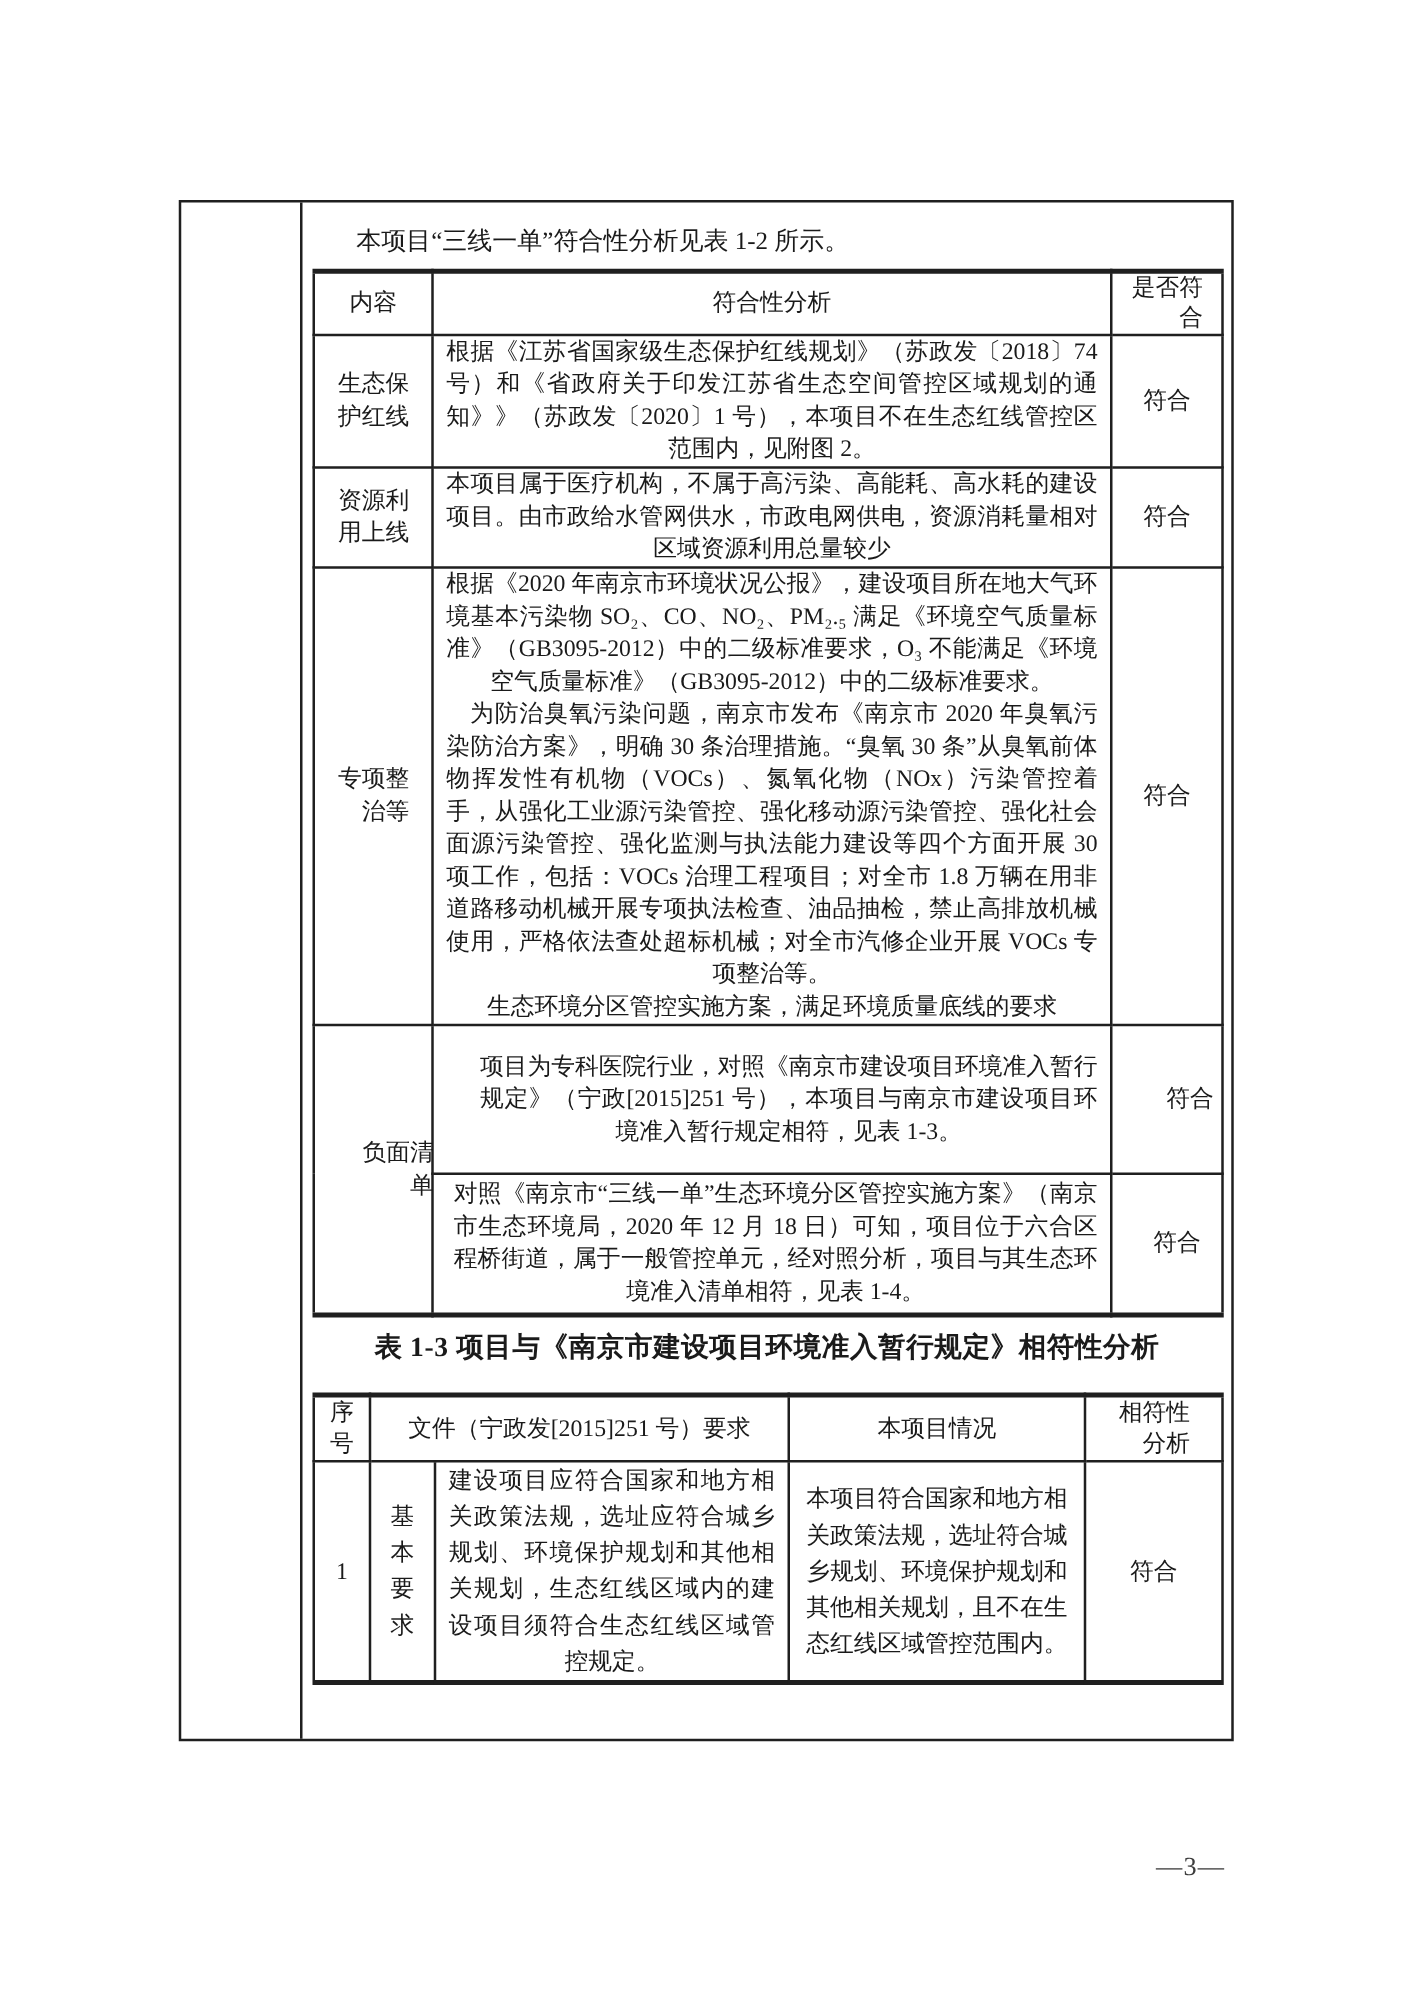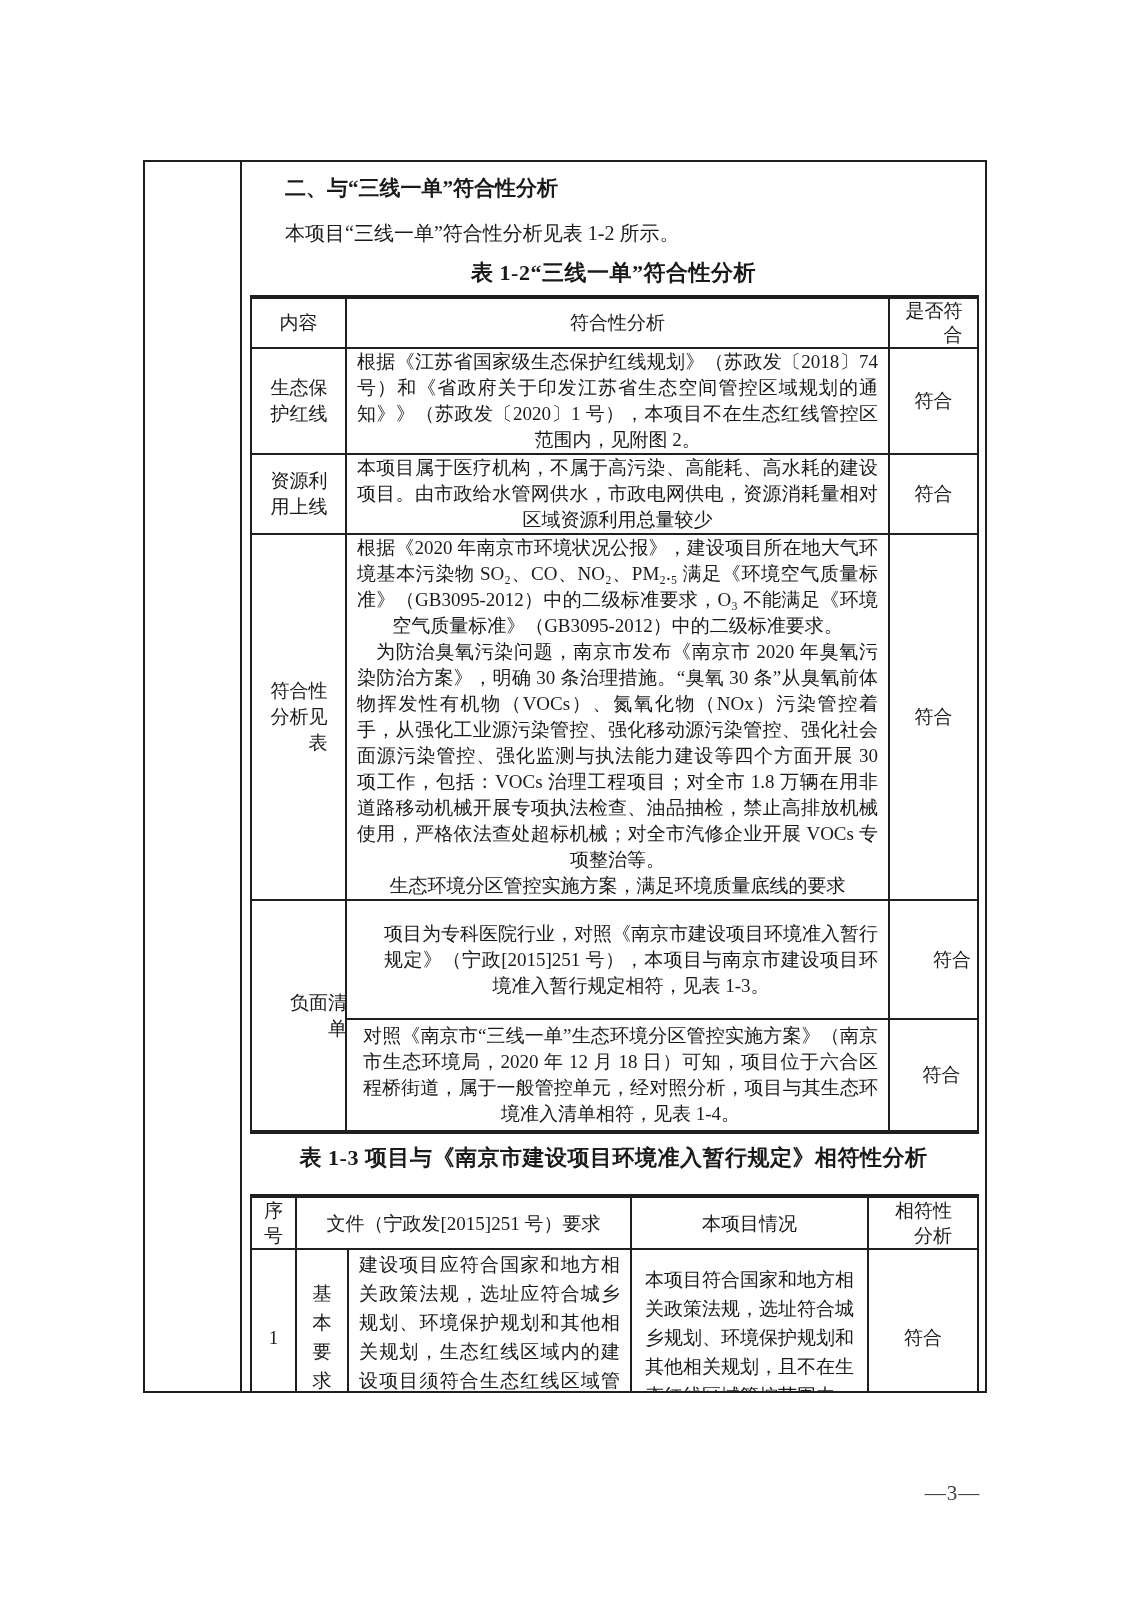--- a/index.html
+++ b/index.html
@@ -48,24 +48,22 @@
 </style>
 </head>
 <body>
 
 <div>
 
   <div class="frame">
     <div class="frame-left"></div>
     <div class="frame-right">
 
-      <div class="heading">二、与“三线一单”符合性分析</div>
       <p class="intro">本项目“三线一单”符合性分析见表 1-2 所示。</p>
 
-      <div class="tbl-title">表 1-2“三线一单”符合性分析</div>
 
       <table class="t12">
         <colgroup>
             <col style="width:95px">
             <col style="width:543px">
             <col style="width:89px">
           </colgroup>
         <tbody>
           <tr class="hdr">
             <td><span>内容</span></td>
@@ -83,21 +81,21 @@
 
           <tr class="h-res">
             <td class="cat"><span class="wrap3">资源利用上线</span></td>
             <td class="cell-para">
               <p>本项目属于医疗机构，不属于高污染、高能耗、高水耗的建设项目。由市政给水管网供水，市政电网供电，资源消耗量相对区域资源利用总量较少</p>
             </td>
             <td class="res">符合</td>
           </tr>
 
           <tr class="h-env">
-            <td class="cat"><span class="wrap3">符合性分析见表</span></td>
+            <td class="cat"><span class="wrap3">专项整治等</span></td>
             <td class="cell-para">
               <p>根据《2020 年南京市环境状况公报》，建设项目所在地大气环境基本污染物 SO₂、CO、NO₂、PM₂.₅ 满足《环境空气质量标准》（GB3095-2012）中的二级标准要求，O₃ 不能满足《环境空气质量标准》（GB3095-2012）中的二级标准要求。</p>
               <p class="ind">为防治臭氧污染问题，南京市发布《南京市 2020 年臭氧污染防治方案》，明确 30 条治理措施。“臭氧 30 条”从臭氧前体物挥发性有机物（VOCs）、氮氧化物（NOx）污染管控着手，从强化工业源污染管控、强化移动源污染管控、强化社会面源污染管控、强化监测与执法能力建设等四个方面开展 30 项工作，包括：VOCs 治理工程项目；对全市 1.8 万辆在用非道路移动机械开展专项执法检查、油品抽检，禁止高排放机械使用，严格依法查处超标机械；对全市汽修企业开展 VOCs 专项整治等。</p>
               <p>生态环境分区管控实施方案，满足环境质量底线的要求</p>
             </td>
             <td class="res">符合</td>
           </tr>
 
           <tr class="h-neg1">
             <td class="cat" rowspan="2"><span class="wrap3">负面清单</span></td>

